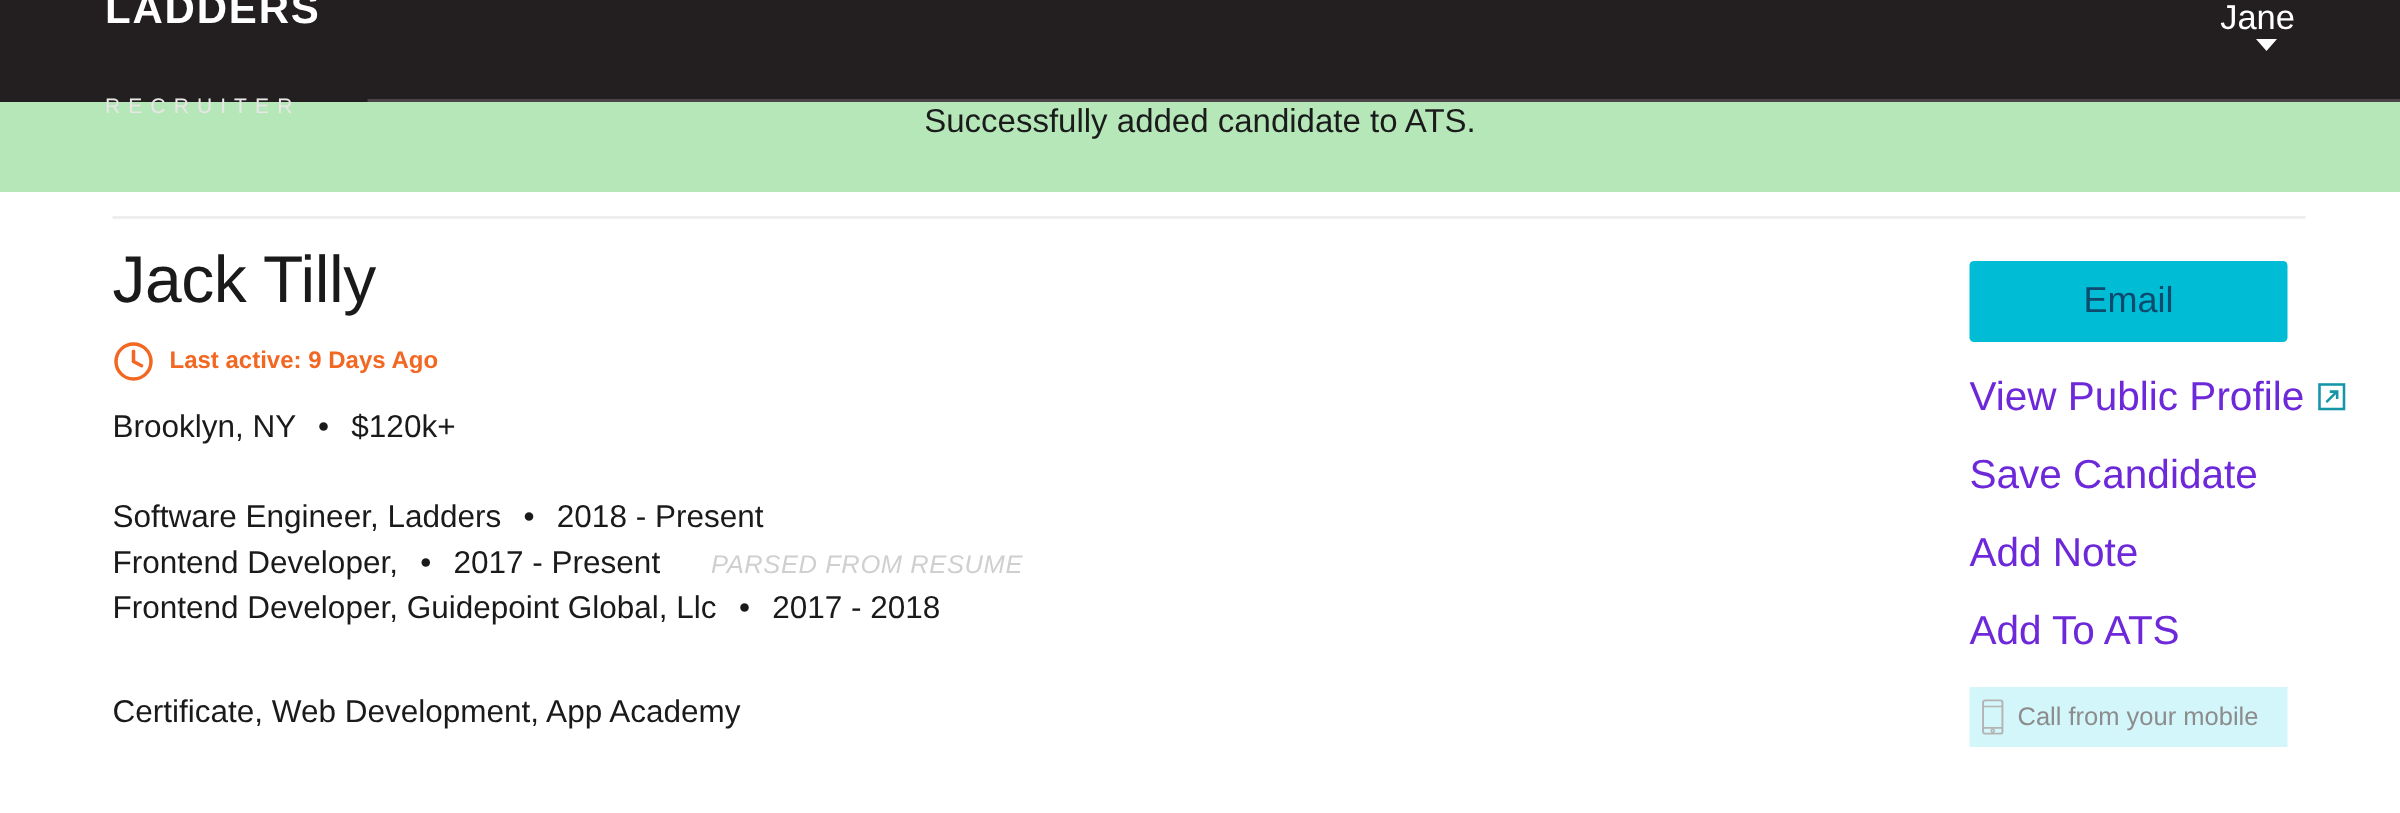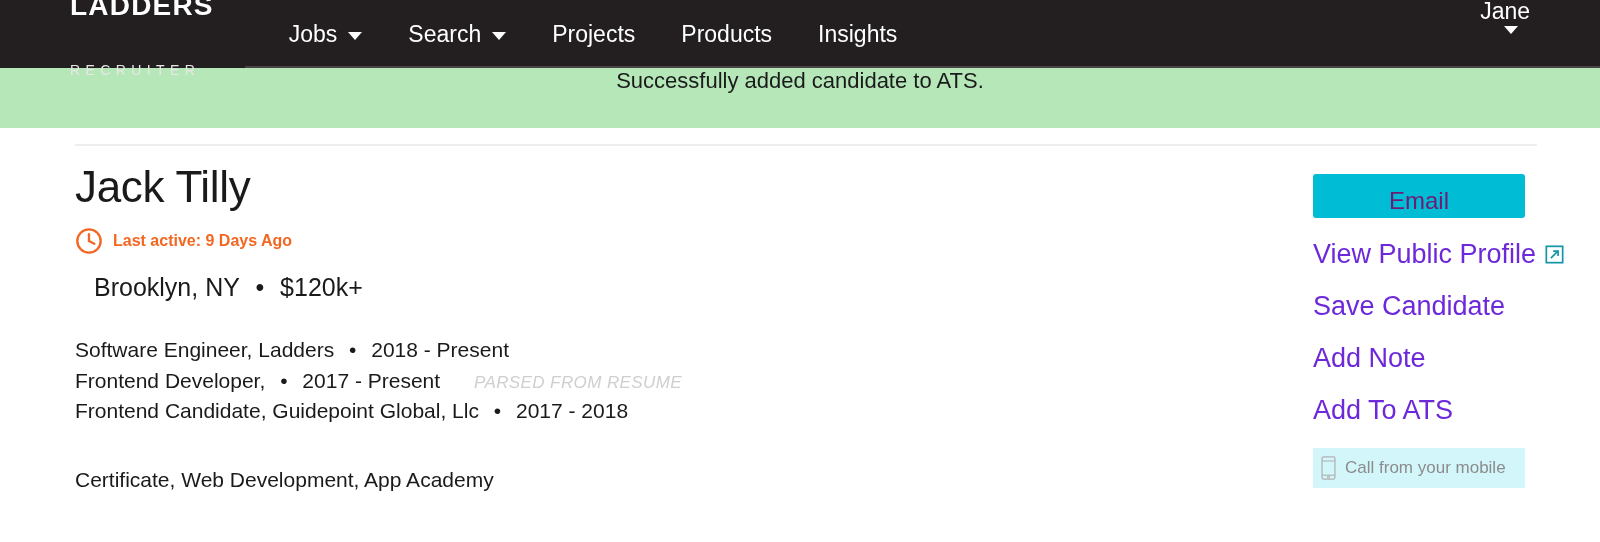--- a/index.html
+++ b/index.html
@@ -145,23 +145,22 @@
   .clock-icon {
     width: 28px;
     height: 28px;
     margin-right: 10px;
     flex: 0 0 auto;
     display: block;
   }
 
   .loc-line {
     margin-top: 18px;
-    font-size: 25px;
-    color: #1a1a1a;
-    margin-left: 19px;
+    font-size: 21px;
+    color: #1a1a1a;
   }
   .bullet-sep {
     display: inline-block;
     padding: 0 9px;
     color: #1a1a1a;
   }
 
   .exp-block { margin-top: 33px; }
   .exp-row {
     font-size: 21px;
@@ -186,23 +185,23 @@
 
   
   .profile-right {
     width: 212px;
     flex: 0 0 212px;
     margin-top: 10px;
   }
   .email-btn {
     display: block;
     width: 100%;
-    height: 44px;
+    height: 54px;
     background: #00bcd4;
-    color: #701a75;
+    color: #0c4a6e;
     font-size: 24px;
     border: none;
     border-radius: 3px;
     cursor: pointer;
     font-family: "Liberation Sans", sans-serif;
     line-height: 54px;
     padding: 0;
     text-align: center;
   }
   .action-link {
@@ -248,39 +247,20 @@
 </head>
 <body>
 
 <div class="topbar">
 
   <div class="logo">
     <div class="logo-main">LADDERS</div>
     <div class="logo-sub">RECRUITER</div>
   </div>
 
-  <div class="nav">
-    <div class="nav-item">
-      <span class="nav-label">Jobs</span>
-      <span class="caret"></span>
-    </div>
-    <div class="nav-item">
-      <span class="nav-label">Search</span>
-      <span class="caret"></span>
-    </div>
-    <div class="nav-item">
-      <span class="nav-label">Projects</span>
-    </div>
-    <div class="nav-item">
-      <span class="nav-label">Products</span>
-    </div>
-    <div class="nav-item">
-      <span class="nav-label">Insights</span>
-    </div>
-  </div>
 
   <div class="nav-right">
     <div class="nav-item" style="padding-right:0;flex-direction:column;">
       <span class="nav-label">Jane</span>
       <span class="caret"></span>
     </div>
   </div>
 
   <div class="topbar-underline"></div>
 </div>
@@ -320,21 +300,21 @@
           <span class="bullet-sep">•</span>
           <span>2018 - Present</span>
         </div>
         <div class="exp-row">
           <span>Frontend Developer,</span>
           <span class="bullet-sep">•</span>
           <span>2017 - Present</span>
           <span class="parsed-tag">PARSED FROM RESUME</span>
         </div>
         <div class="exp-row">
-          <span>Frontend Candidate, Guidepoint Global, Llc</span>
+          <span>Frontend Developer, Guidepoint Global, Llc</span>
           <span class="bullet-sep">•</span>
           <span>2017 - 2018</span>
         </div>
       </div>
 
       <div class="edu-block">
         <div class="edu-row">Certificate, Web Development, App Academy</div>
       </div>
 
     </div>

